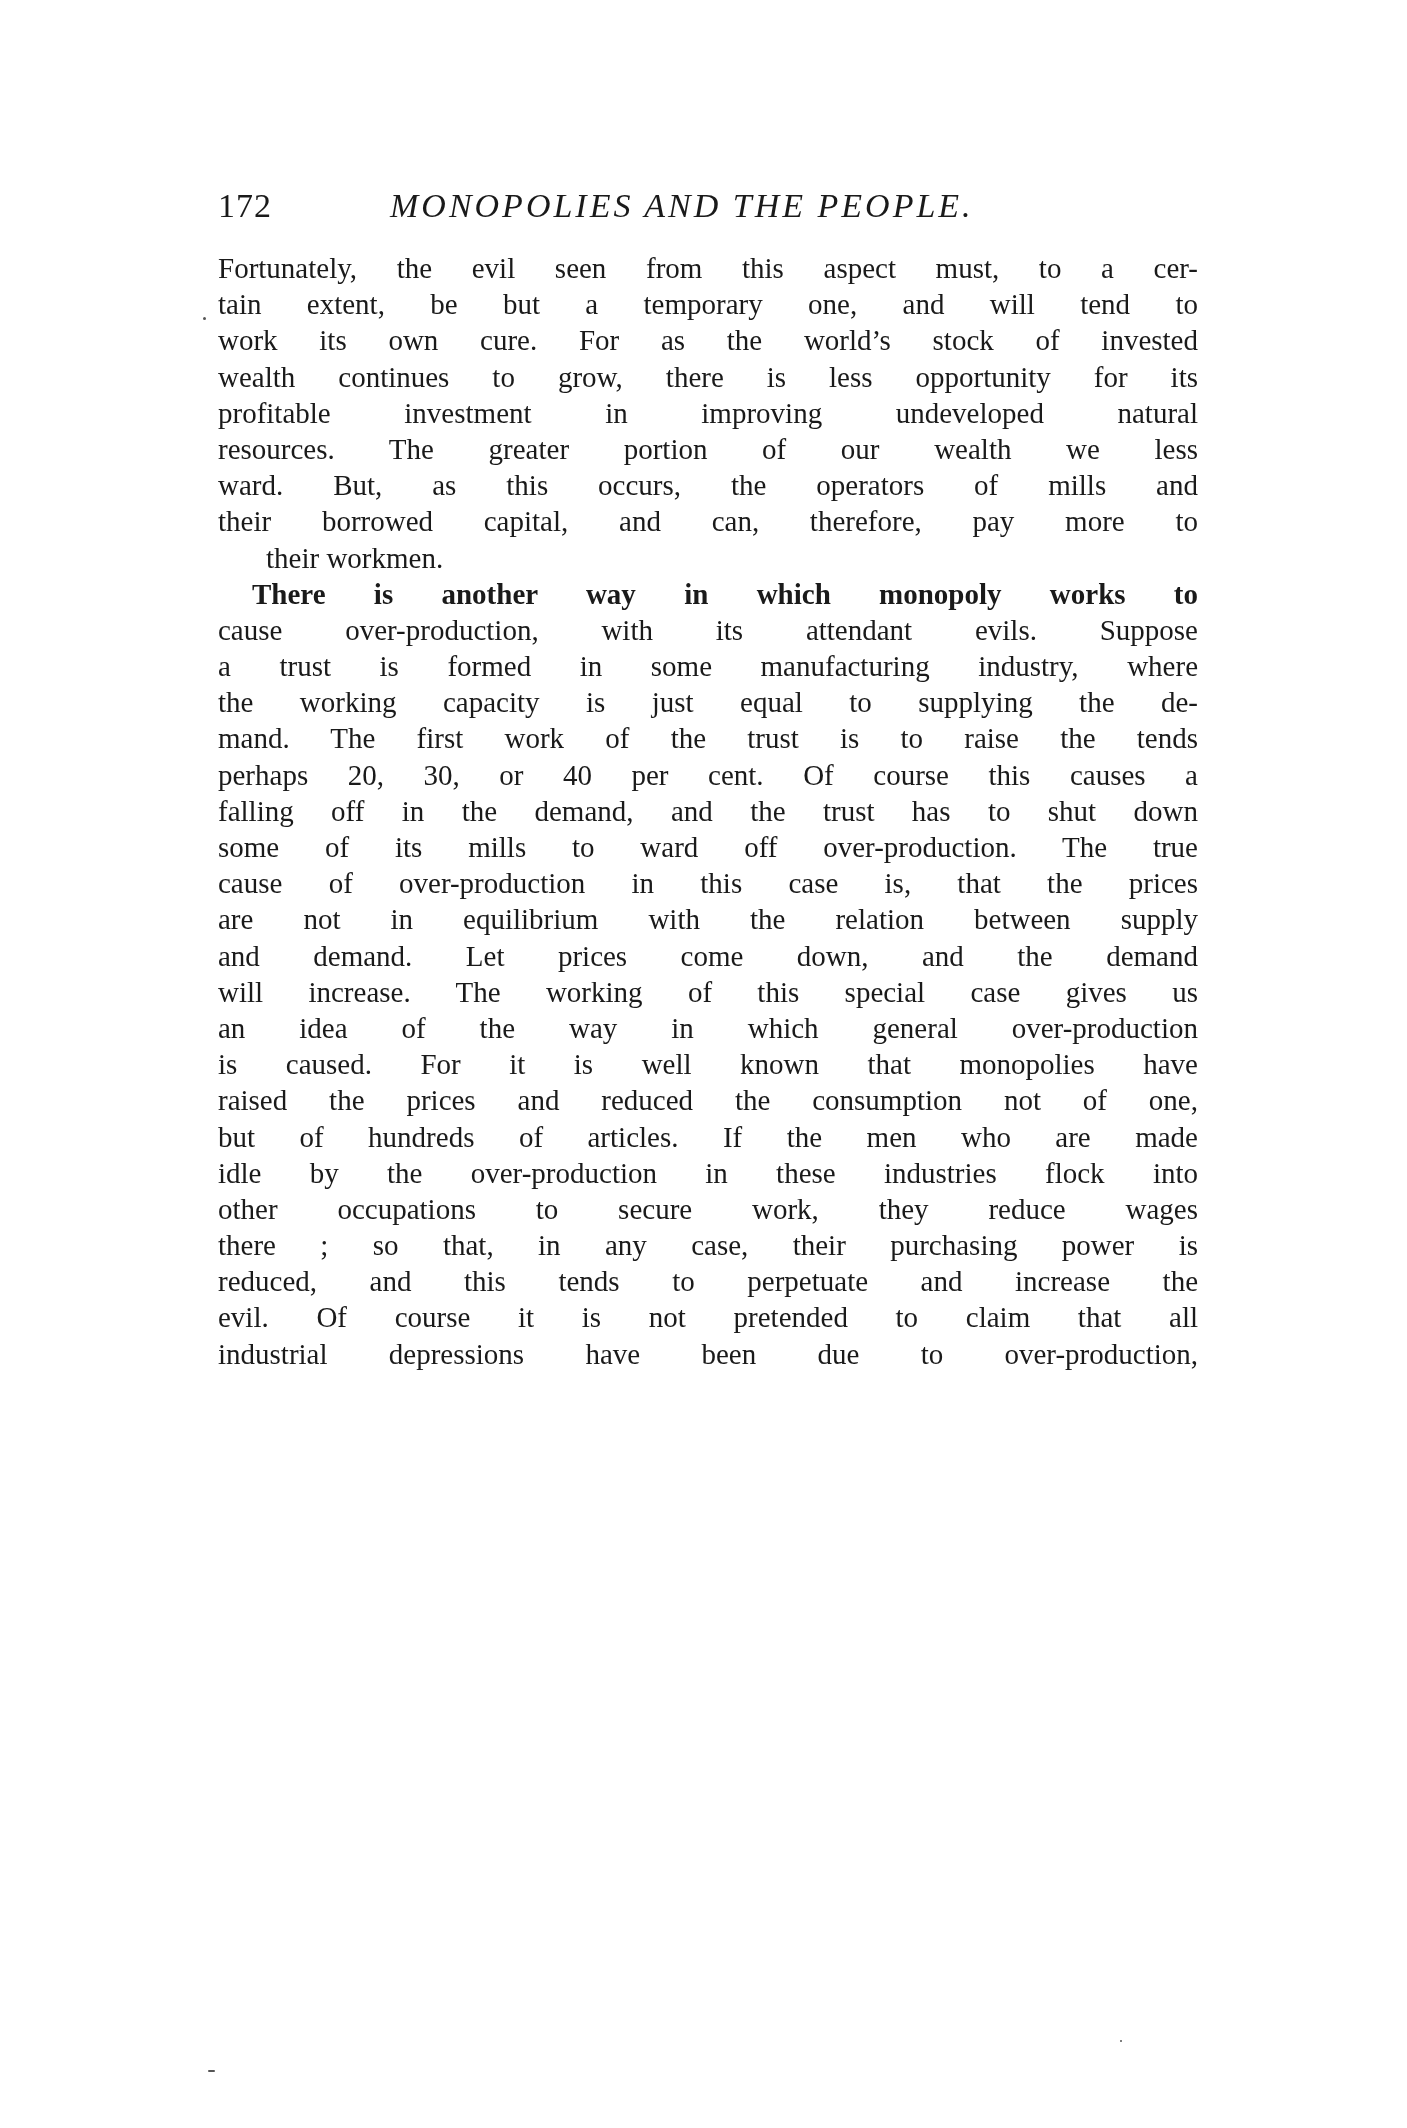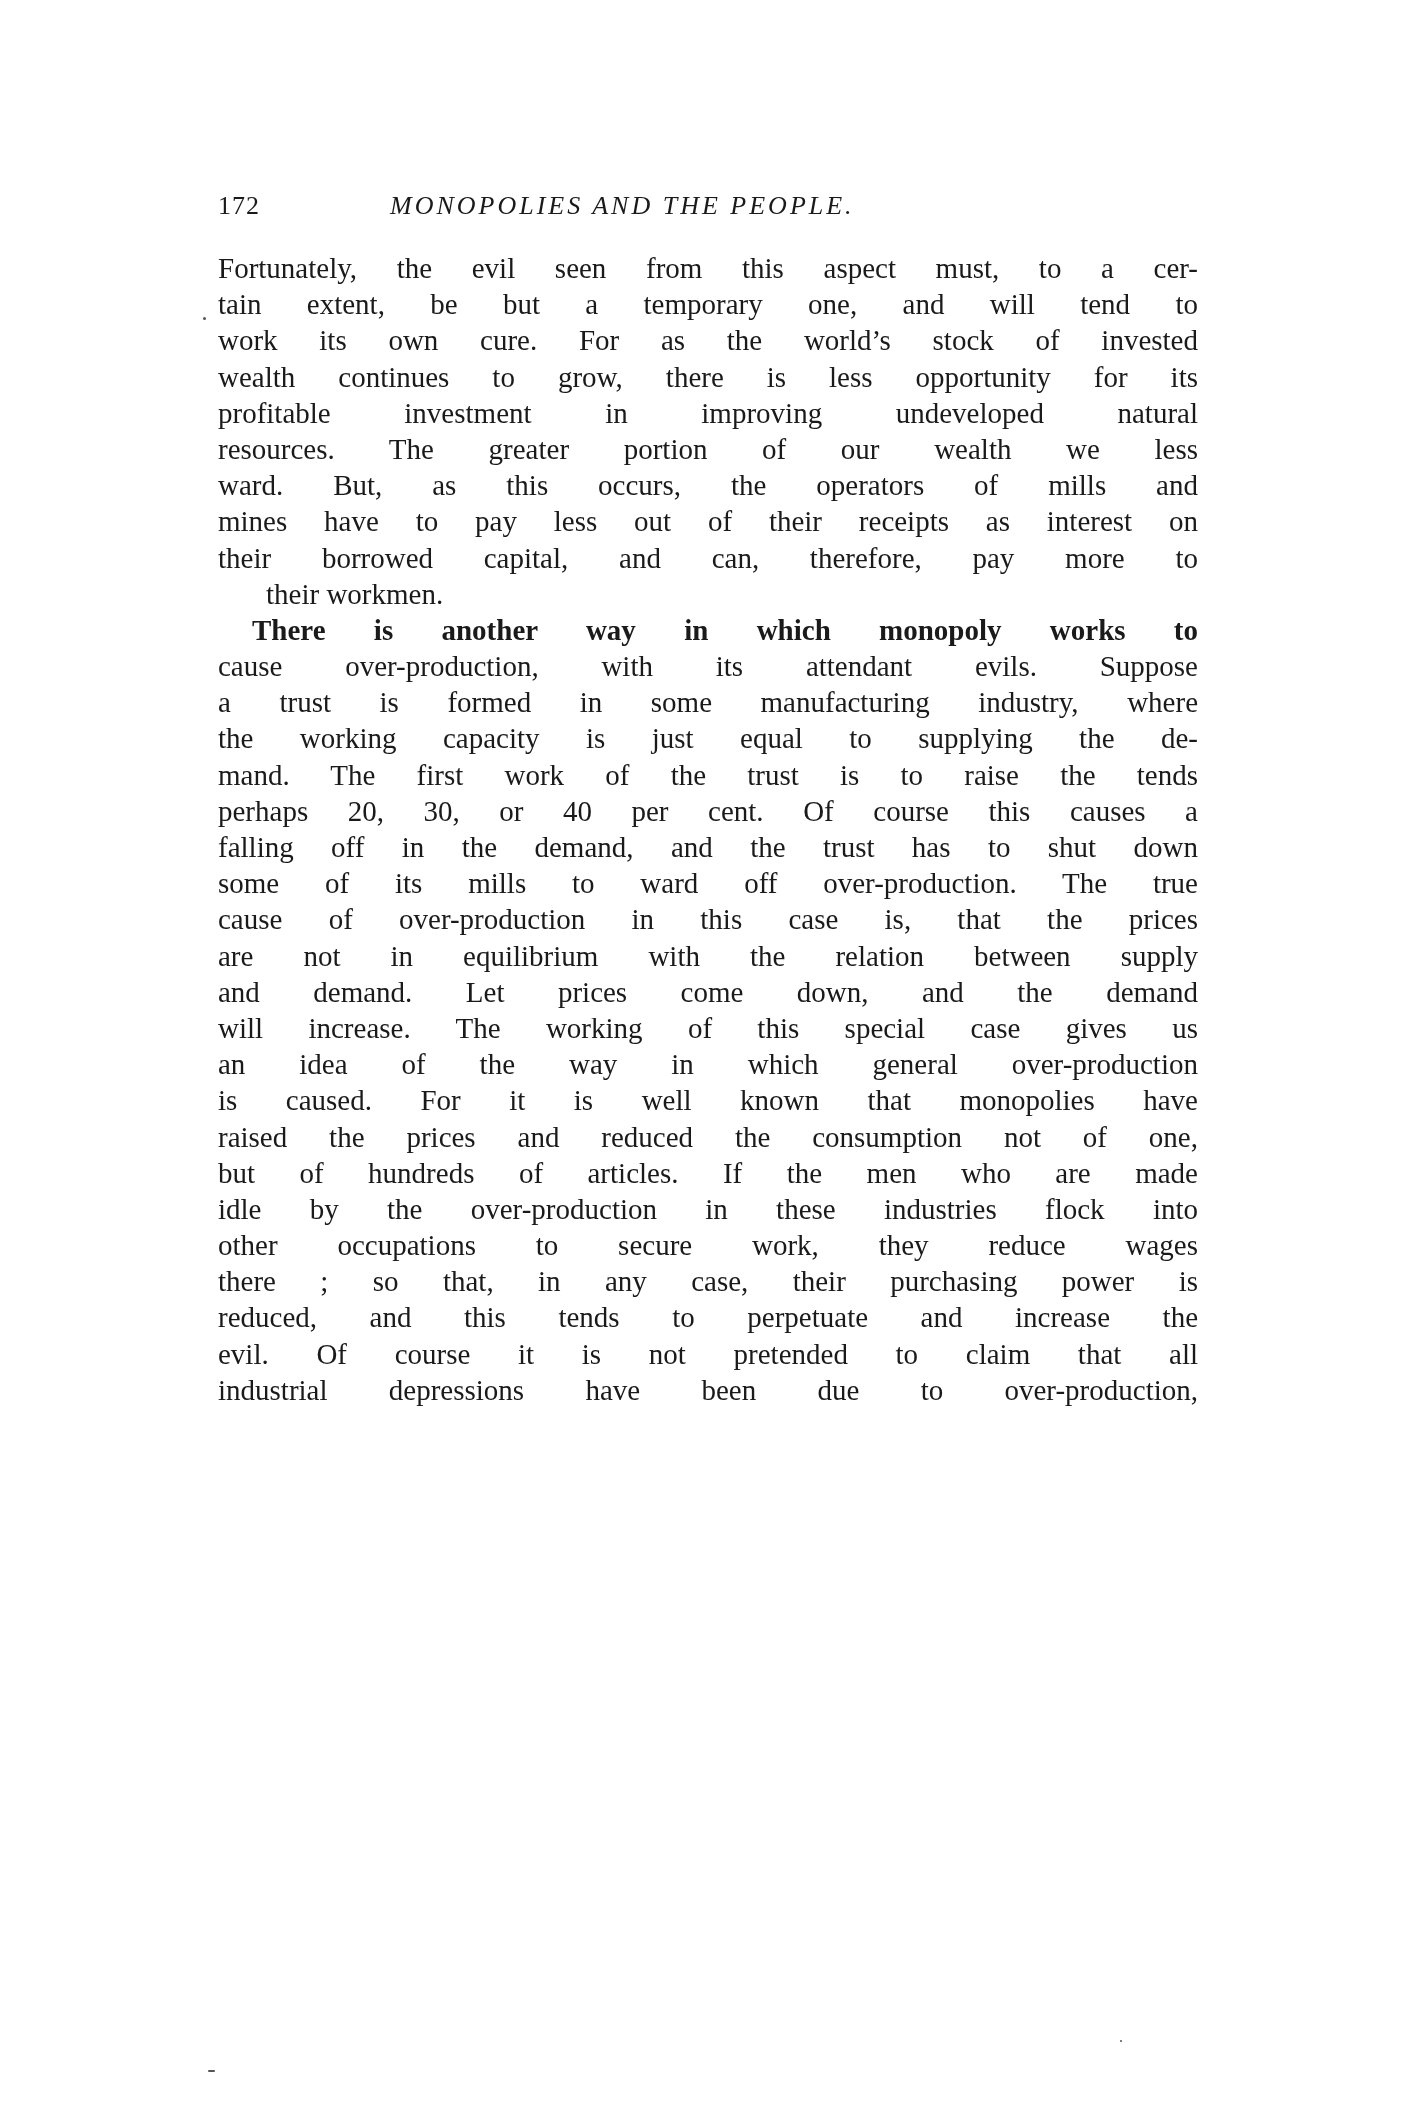--- a/index.html
+++ b/index.html
@@ -17,21 +17,21 @@
     }
     .page {
       position: absolute;
       left: 218px;
       top: 180px;
       width: 980px;
     }
     .running-head {
       position: relative;
       height: 52px;
-      font-size: 26px;
+      font-size: 34px;
       line-height: 52px;
     }
     .page-number {
       position: absolute;
       left: 0;
       top: 0;
       letter-spacing: 1px;
     }
     .running-title {
       position: absolute;
@@ -80,21 +80,20 @@
   <div class="body-text">
 
     <div>
       <span class="line">Fortunately, the evil seen from this aspect must, to a cer-</span>
       <span class="line">tain extent, be but a temporary one, and will tend to</span>
       <span class="line">work its own cure.  For as the world’s stock of invested</span>
       <span class="line">wealth continues to grow, there is less opportunity for its</span>
       <span class="line">profitable investment in improving undeveloped natural</span>
       <span class="line">resources.  The greater portion of our wealth we less</span>
       <span class="line">ward.  But, as this occurs, the operators of mills and</span>
-      <span class="line">mines have to pay less out of their receipts as interest on</span>
       <span class="line">their borrowed capital, and can, therefore, pay more to</span>
       <span class="line last">their workmen.</span>
     </div>
 
     <div>
       <span class="line indent">There is another way in which monopoly works to</span>
       <span class="line">cause over-production, with its attendant evils.  Suppose</span>
       <span class="line">a trust is formed in some manufacturing industry, where</span>
       <span class="line">the working capacity is just equal to supplying the de-</span>
       <span class="line">mand.  The first work of the trust is to raise the tends</span>

